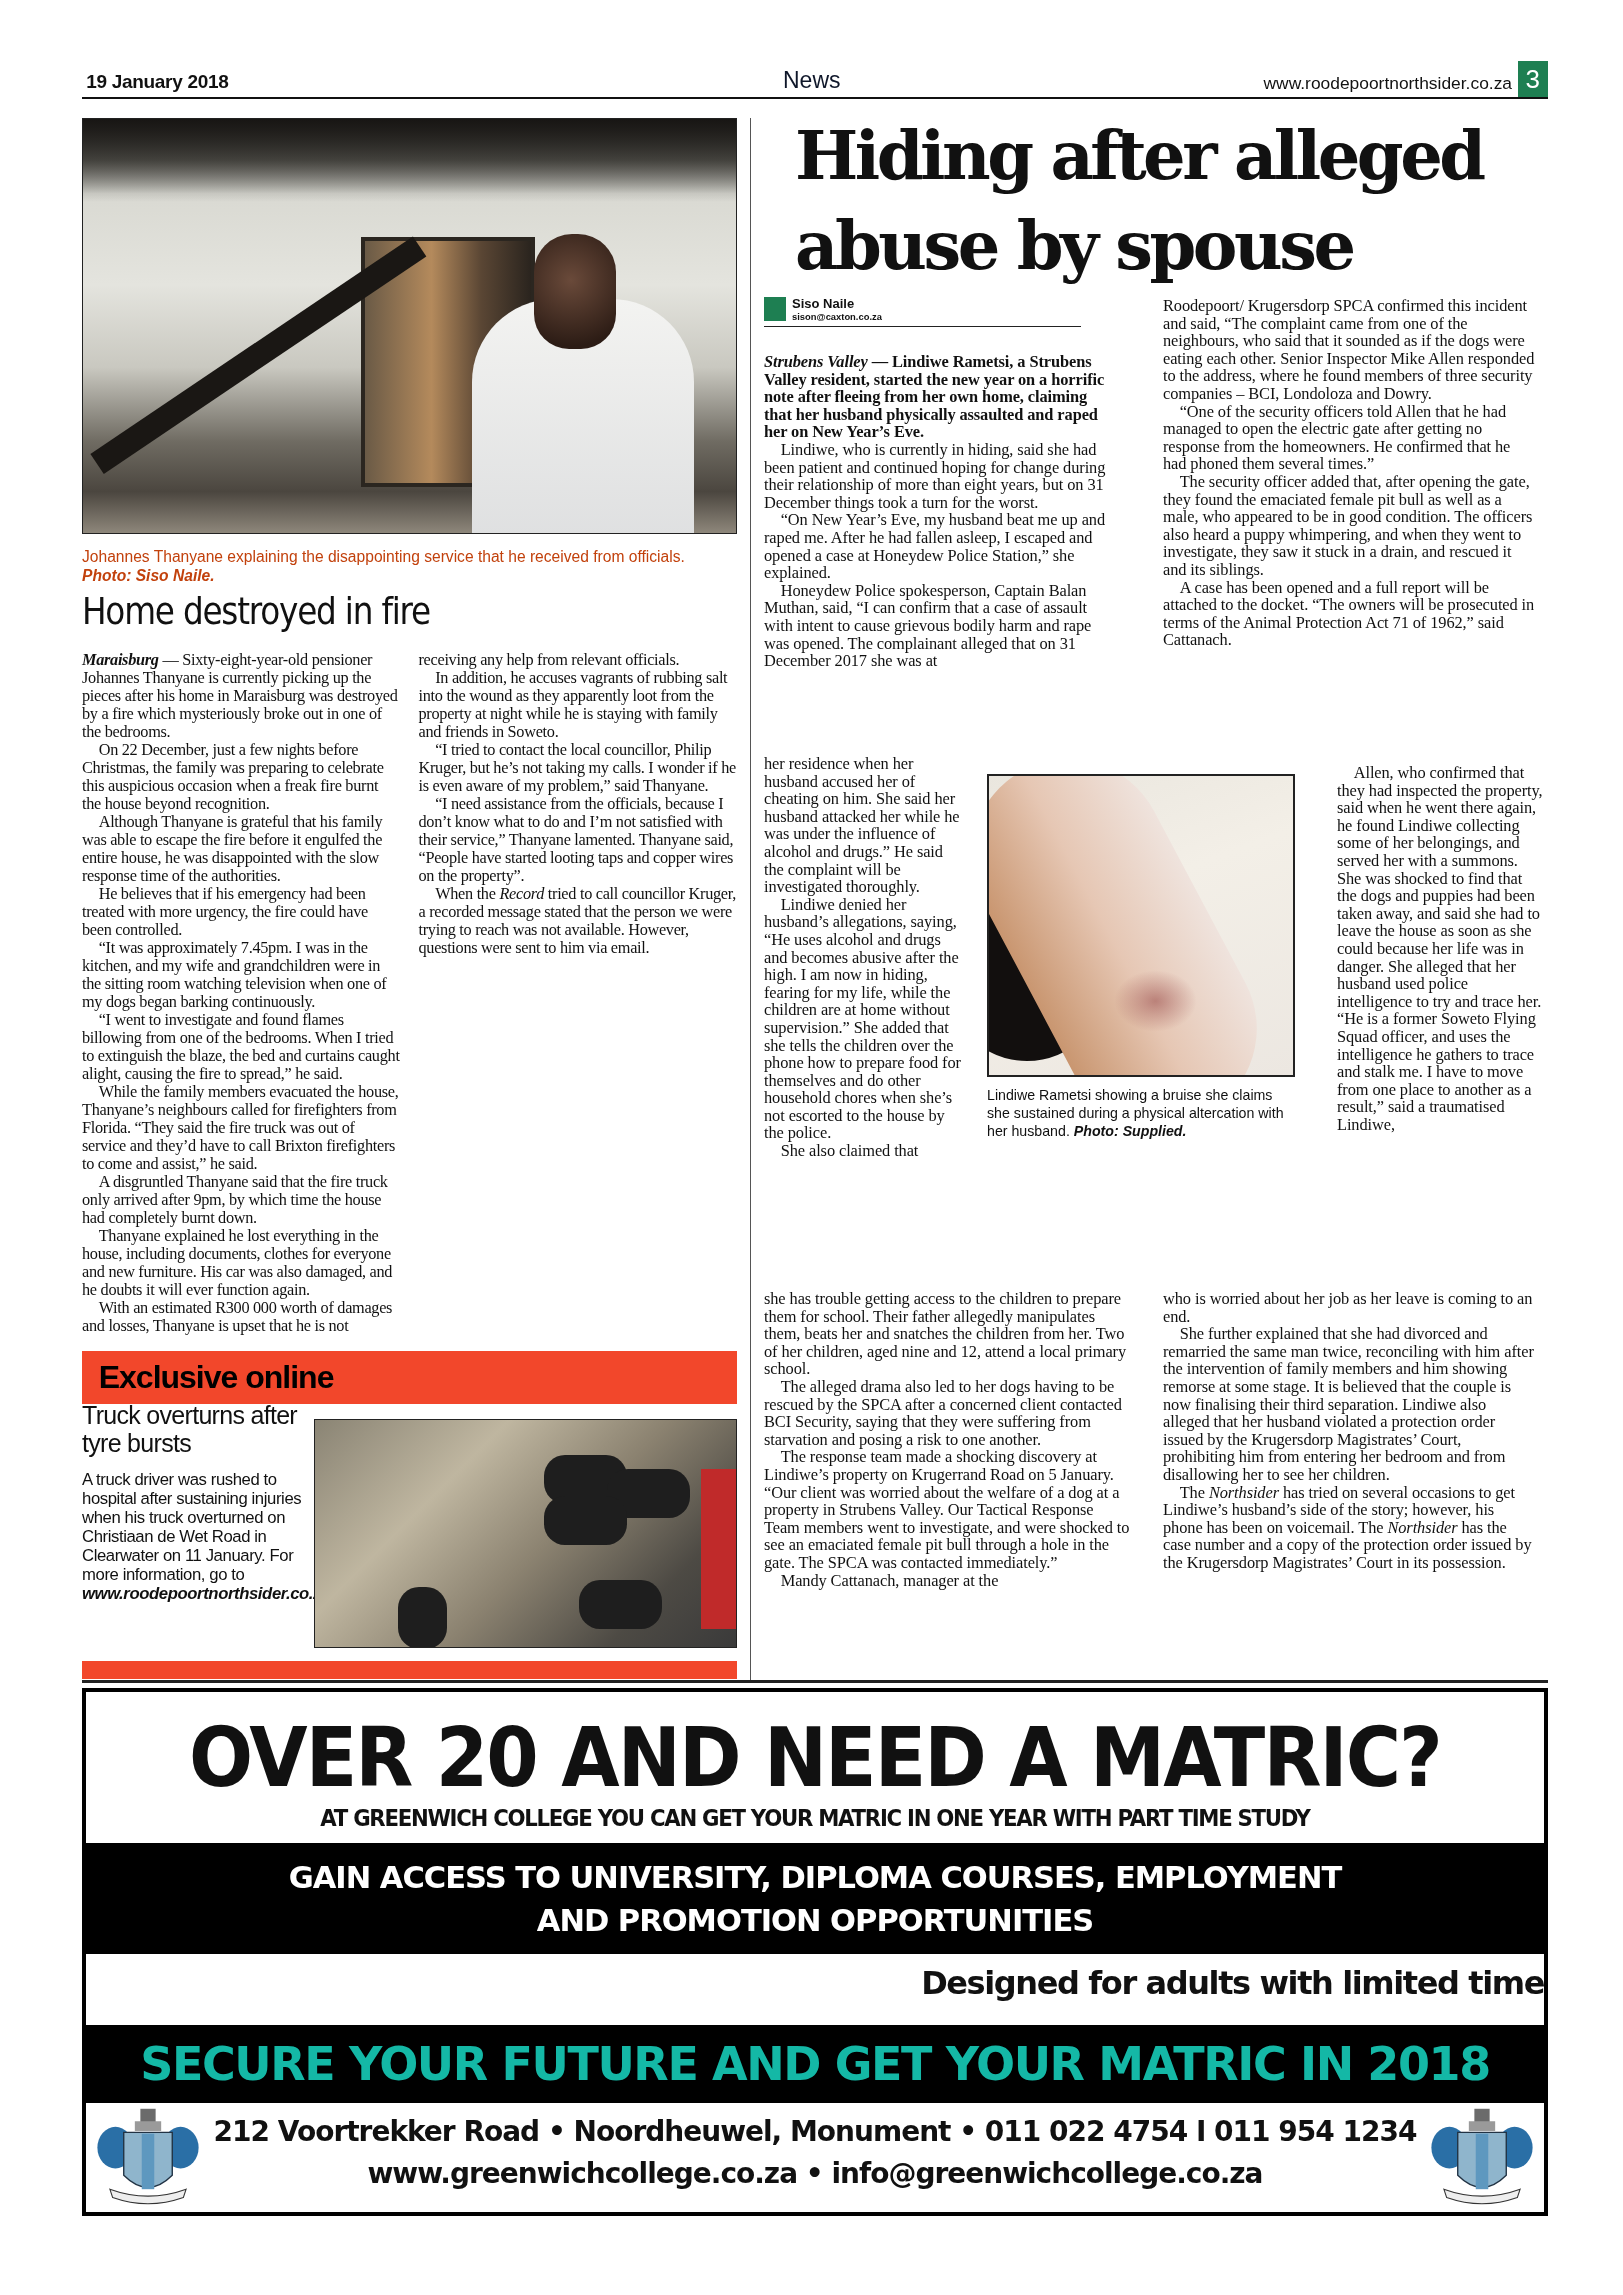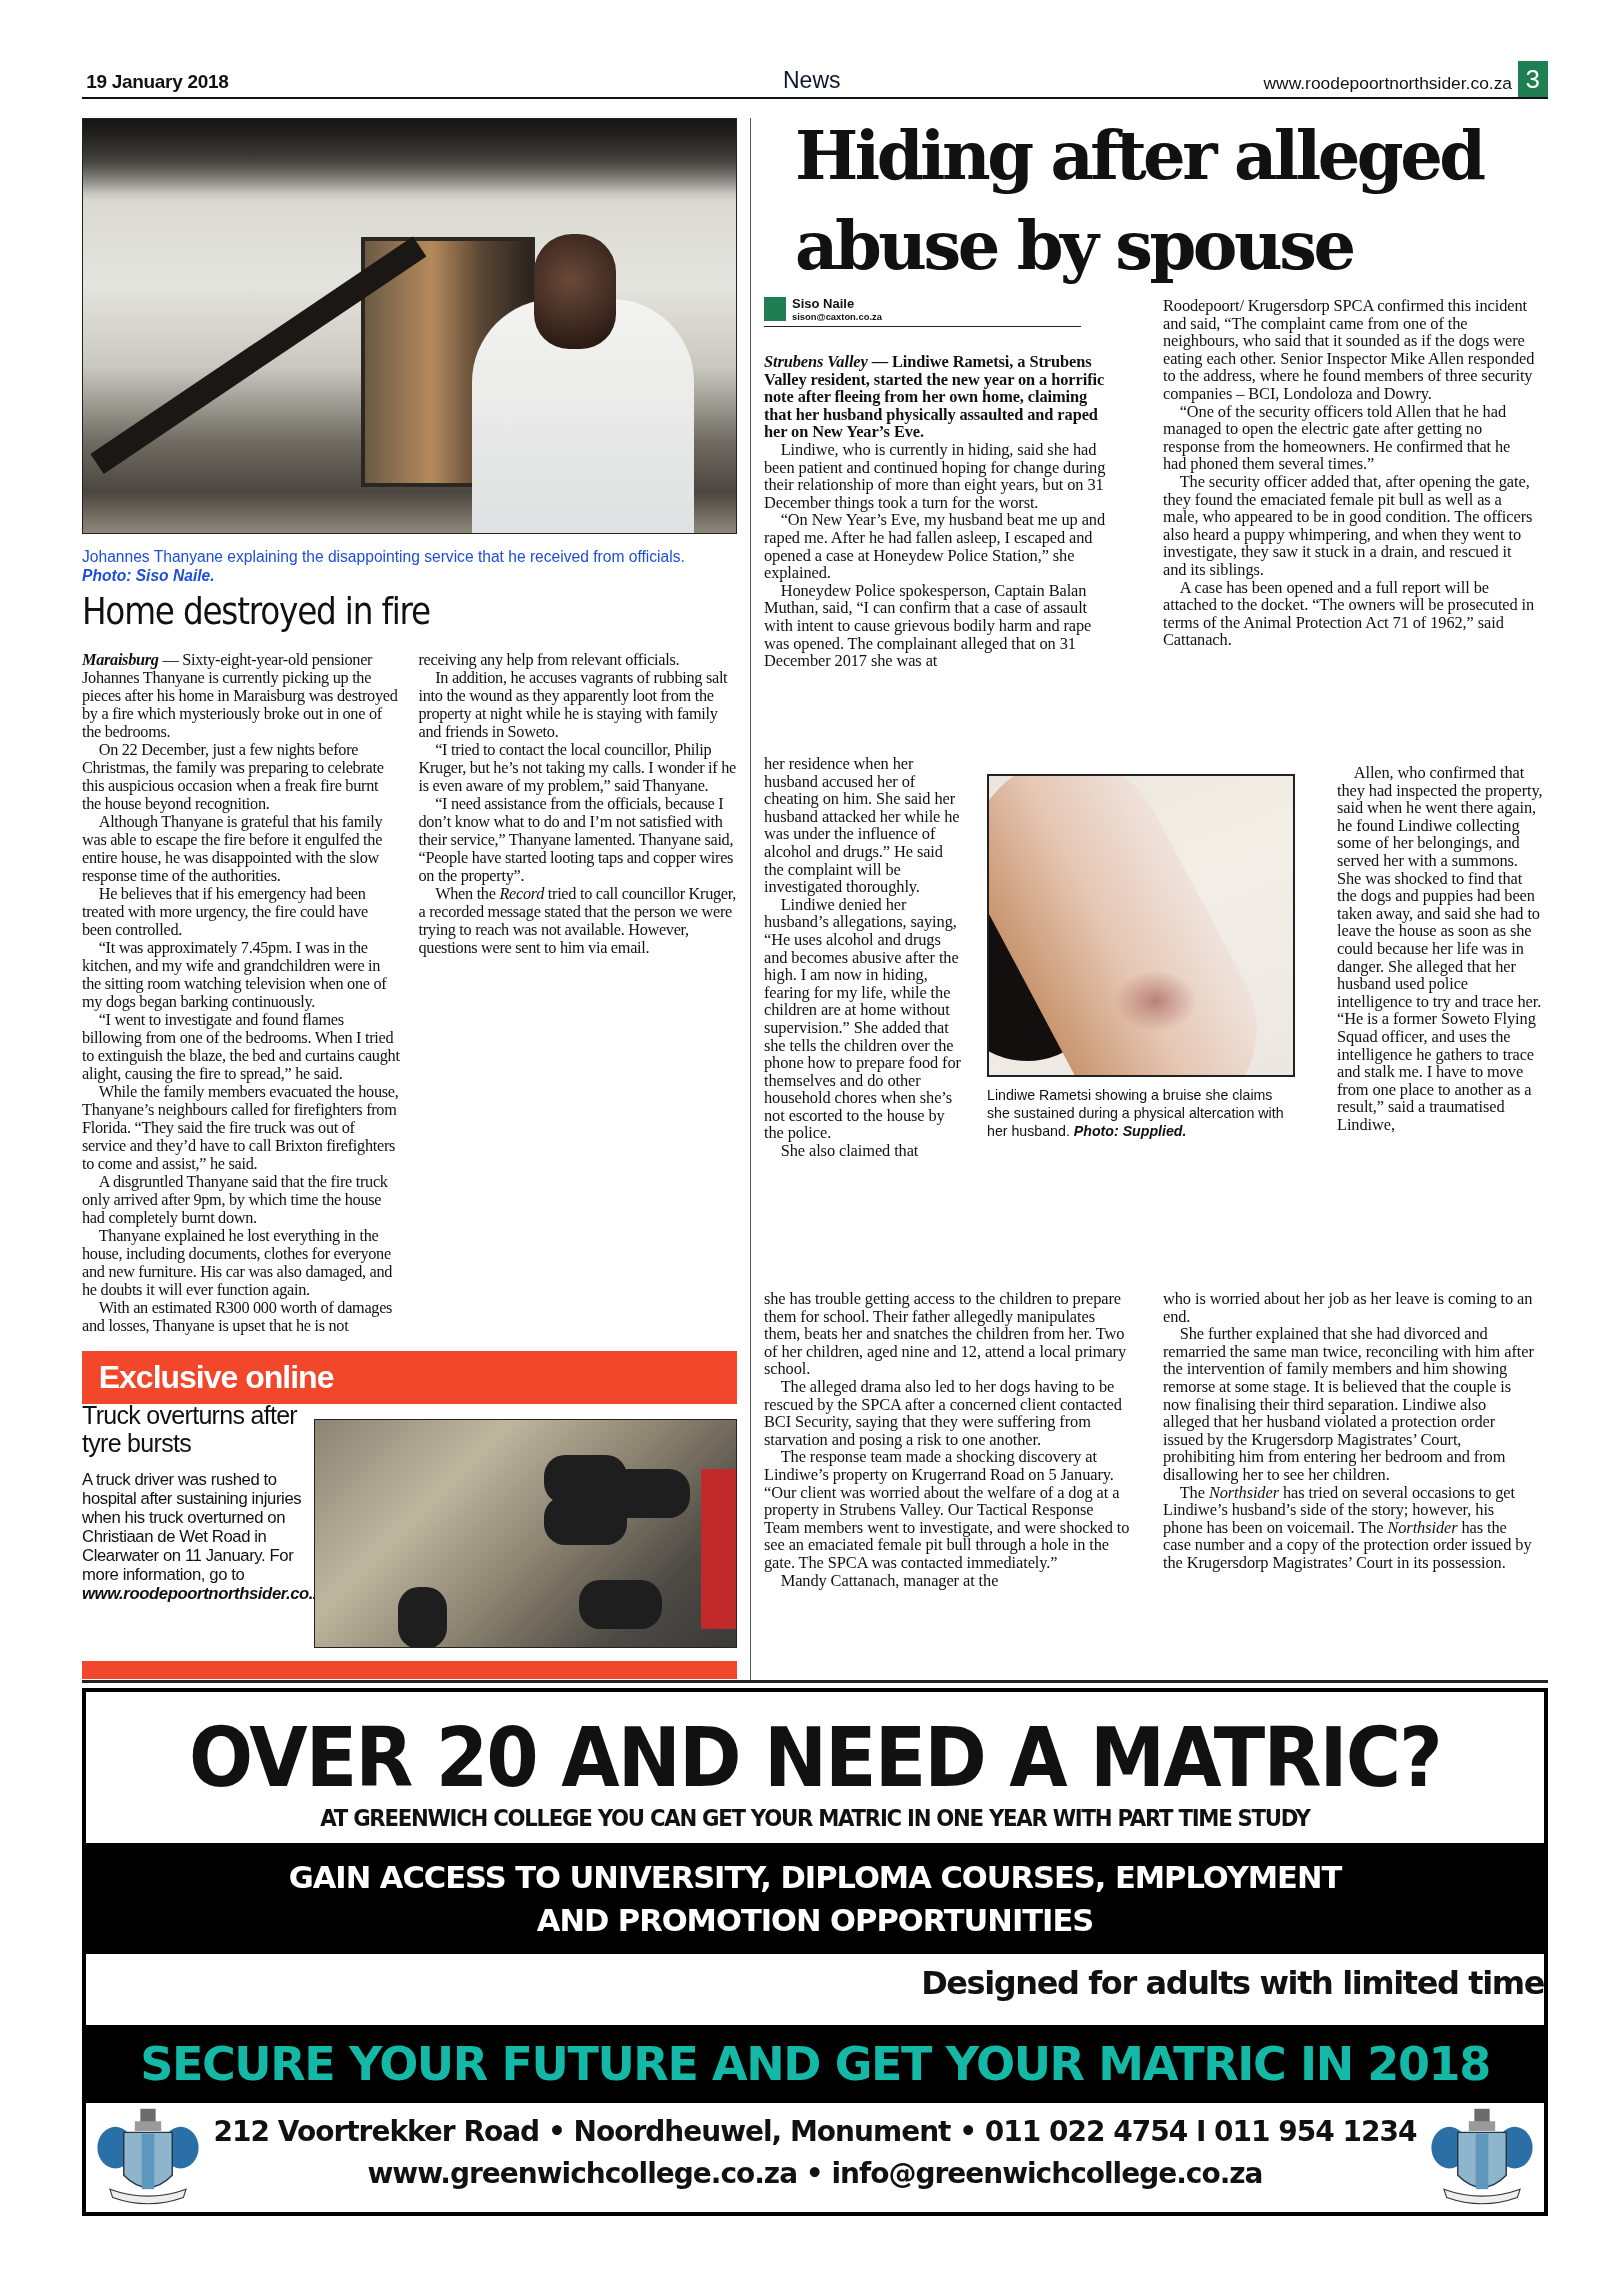--- a/index.html
+++ b/index.html
@@ -15,34 +15,34 @@
 
   
   .photo-fire { position: absolute; left: 82px; top: 118px; width: 655px; height: 416px; border: 1.4px solid #222; overflow: hidden;
     background: linear-gradient(180deg, #3b3a36 0%, #6b6a63 10%, #d9d9d2 18%, #e4e4de 40%, #c9c8c0 60%, #6f6b62 78%, #4b463f 90%, #8e877b 100%); }
   .photo-fire .win { position: absolute; left: 278px; top: 118px; width: 174px; height: 250px; background: linear-gradient(90deg,#6a5a46,#b48a5c 40%,#5a4634 70%,#2a241e); border: 4.2px solid #2b2620; }
   .photo-fire .soot { position: absolute; left: 0; top: 0; width: 655px; height: 83px; background: linear-gradient(180deg, rgba(20,18,16,.9), rgba(20,18,16,0)); }
   .photo-fire .man { position: absolute; left: 389px; top: 180px; width: 222px; height: 250px; background: linear-gradient(180deg,#f3f3f1,#dedfe0); border-radius: 83px 83px 0 0; }
   .photo-fire .head { position: absolute; left: 451px; top: 115px; width: 82px; height: 115px; background: radial-gradient(circle at 45% 40%, #6a4a3a, #2c1c15 80%); border-radius: 38px 38px 35px 35px; }
   .photo-fire .beam { position: absolute; left: 14px; top: 333px; width: 389px; height: 23.6px; background: #1a1714; transform: rotate(-34deg); transform-origin: left center; }
 
-  .cap-fire { position: absolute; left: 82px; top: 547px; width: 655px; font-family: "Liberation Sans", sans-serif; font-size: 15.6px; line-height: 19px; color: #1d4ed8; }
+  .cap-fire { position: absolute; left: 82px; top: 547px; width: 655px; font-family: "Liberation Sans", sans-serif; font-size: 15.6px; line-height: 19px; color: #c2410c; }
   .cap-fire b { font-style: italic; }
 
   .hl-fire { position: absolute; left: 82px; top: 589px; font-family: "DejaVu Sans", sans-serif; font-size: 38px; font-weight: normal; letter-spacing: -1.4px; transform: scaleX(0.86); transform-origin: left; }
 
   .fire-body { position: absolute; left: 82px; top: 651px; width: 655px; column-count: 2; column-gap: 18px; font-family: "Liberation Serif", serif; font-size: 16.3px; line-height: 18px; height: 696px; column-fill: auto; letter-spacing: -0.3px; }
   .fire-body p { text-indent: 16.7px; }
   .fire-body p.first { text-indent: 0; }
   .fire-body em { font-weight: bold; }
 
   
   .excl { position: absolute; left: 82px; top: 1351px; width: 655px; height: 328px; }
   .excl-bar { position: absolute; left: 0; top: 0; width: 655px; height: 53px; background: #f2472b; }
-  .excl-title { position: absolute; left: 16.7px; top: 8.3px; color: #ffffff; font-family: "Liberation Sans", sans-serif; font-weight: bold; font-size: 32px; letter-spacing: -1px; }
+  .excl-title { position: absolute; left: 16.7px; top: 8.3px; color: #000000; font-family: "Liberation Sans", sans-serif; font-weight: bold; font-size: 32px; letter-spacing: -1px; }
   .excl-hl { position: absolute; left: 0; top: 50px; width: 222px; font-family: "Liberation Sans", sans-serif; font-size: 25px; line-height: 28px; letter-spacing: -0.7px; }
   .excl-text { position: absolute; left: 0; top: 119px; width: 222px; font-family: "Liberation Sans", sans-serif; font-size: 16.7px; line-height: 19px; letter-spacing: -0.4px; }
   .excl-text b { font-style: italic; }
   .excl-photo { position: absolute; left: 232px; top: 68px; width: 423px; height: 229px; border: 1.4px solid #222; overflow: hidden;
     background: linear-gradient(135deg,#8a8474 0%, #bfb6a0 30%, #8b8270 55%, #4d4a44 80%, #3a3a3a 100%); }
   .excl-photo .tyre { position: absolute; width: 83px; height: 49px; background: #1e1e1e; border-radius: 21px; }
   .excl-photo .redtruck { position: absolute; right: 0; top: 49px; width: 35px; height: 160px; background: #c02a2a; }
   .excl-foot { position: absolute; left: 0; top: 310px; width: 655px; height: 18px; background: #f2472b; }
 
   .col-rule { position: absolute; left: 750px; top: 118px; width: 1.4px; height: 1562px; background: #555; }

